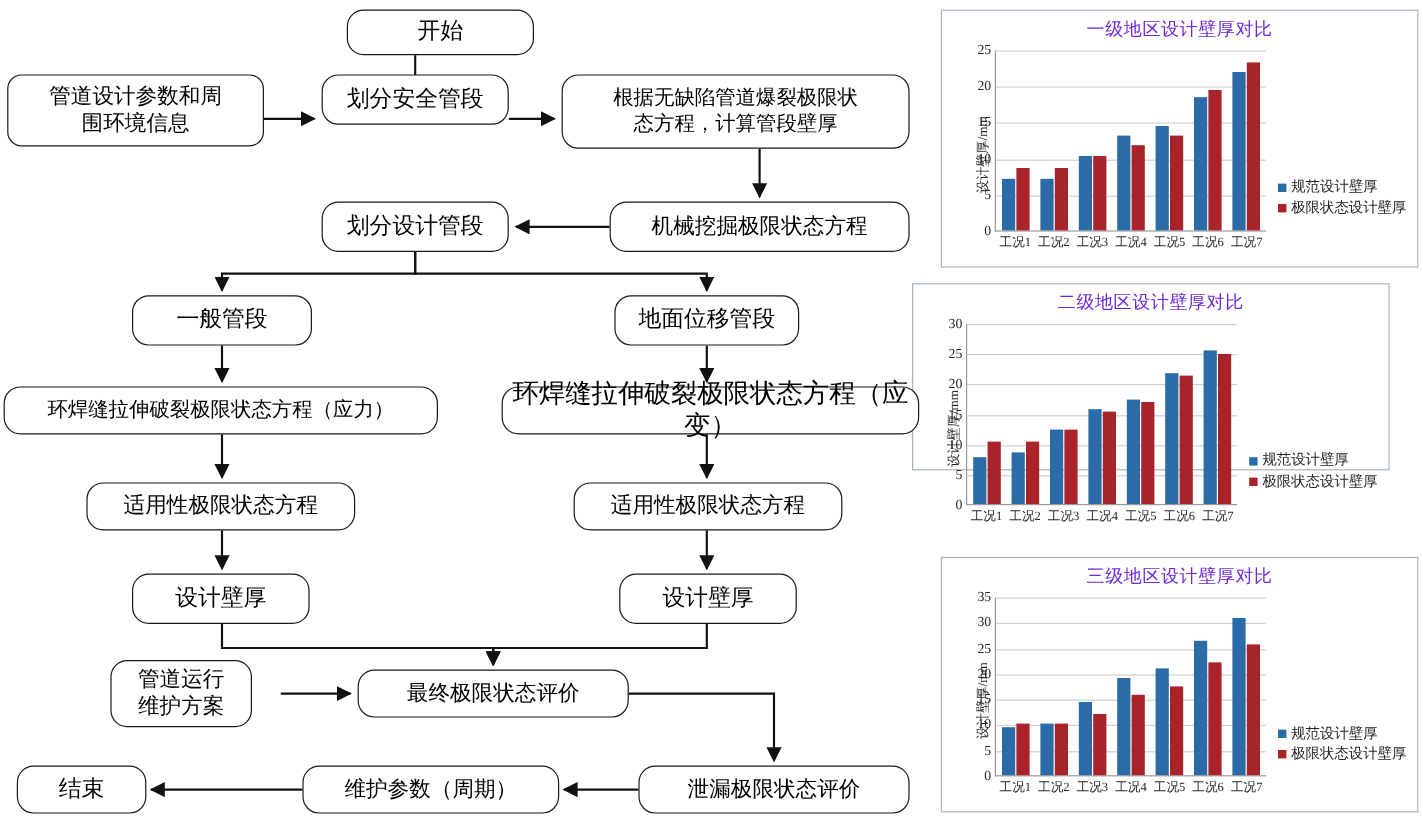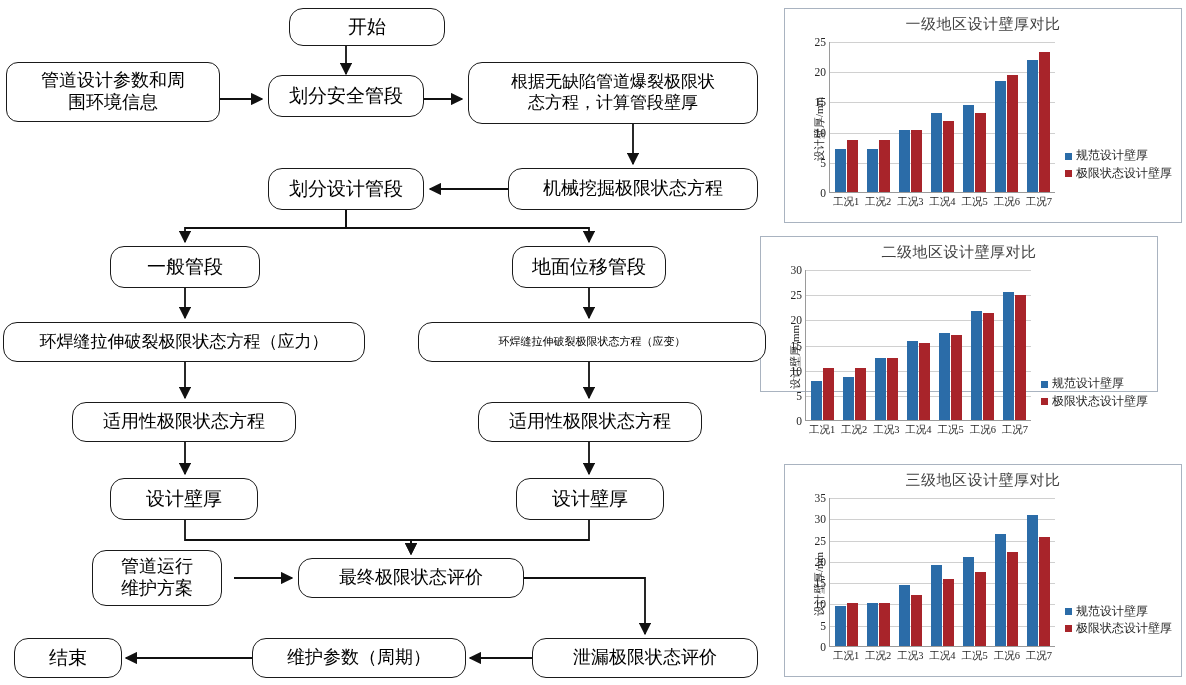--- a/index.html
+++ b/index.html
@@ -45,21 +45,21 @@
 
   
   .chart-panel {
     position: absolute;
     border: 1px solid #a9b3c0;
     background: #ffffff;
   }
   .chart-title {
     text-align: center;
     font-size: 15px;
-    color: #404040;
+    color: #6d28d9;
     padding-top: 6px;
     letter-spacing: 0.5px;
   }
   .plot-wrap {
     position: relative;
     width: 100%;
   }
   .ylabel {
     position: absolute;
     left: 2px;
@@ -180,34 +180,34 @@
 
         <path d="M 532 658 L 470 658"></path>
 
         <path d="M 252 658 L 126 658"></path>
       </g>
     </svg>
 
     <div class="node" style="left:268px;top:8px;width:156px;height:38px;font-size:19px;margin-left:21px;">开始</div>
     <div class="node" style="left:6px;top:62px;width:214px;height:60px;font-size:18px;border-radius:12px;">管道设计参数和周
 围环境信息</div>
-    <div class="node" style="left:268px;top:75px;width:156px;height:42px;font-size:19px;">划分安全管段</div>
+    <div class="node" style="left:268px;top:62px;width:156px;height:42px;font-size:19px;">划分安全管段</div>
     <div class="node" style="left:468px;top:62px;width:290px;height:62px;font-size:17px;">根据无缺陷管道爆裂极限状
 态方程，计算管段壁厚</div>
     <div class="node" style="left:268px;top:168px;width:156px;height:42px;font-size:19px;">划分设计管段</div>
     <div class="node" style="left:508px;top:168px;width:250px;height:42px;font-size:18px;">机械挖掘极限状态方程</div>
     <div class="node" style="left:110px;top:246px;width:150px;height:42px;font-size:19px;">一般管段</div>
     <div class="node" style="left:512px;top:246px;width:154px;height:42px;font-size:19px;">地面位移管段</div>
     <div class="node" style="left:3px;top:322px;width:362px;height:40px;font-size:17px;">环焊缝拉伸破裂极限状态方程（应力）</div>
-    <div class="node" style="left:418px;top:322px;width:348px;height:40px;font-size:11px;">环焊缝拉伸破裂极限状态方程（应变）</div>
+    <div class="node" style="left:418px;top:322px;width:348px;height:40px;font-size:22px;">环焊缝拉伸破裂极限状态方程（应变）</div>
     <div class="node" style="left:72px;top:402px;width:224px;height:40px;font-size:18px;">适用性极限状态方程</div>
     <div class="node" style="left:478px;top:402px;width:224px;height:40px;font-size:18px;">适用性极限状态方程</div>
     <div class="node" style="left:110px;top:478px;width:148px;height:42px;font-size:19px;">设计壁厚</div>
     <div class="node" style="left:516px;top:478px;width:148px;height:42px;font-size:19px;">设计壁厚</div>
-    <div class="node" style="left:92px;top:550px;width:130px;height:56px;font-size:18px;">管道运行
+    <div class="node" style="left:92px;top:550px;width:118px;height:56px;font-size:18px;">管道运行
 维护方案</div>
     <div class="node" style="left:298px;top:558px;width:226px;height:40px;font-size:18px;">最终极限状态评价</div>
     <div class="node" style="left:532px;top:638px;width:226px;height:40px;font-size:18px;">泄漏极限状态评价</div>
     <div class="node" style="left:252px;top:638px;width:214px;height:40px;font-size:18px;">维护参数（周期）</div>
     <div class="node" style="left:14px;top:638px;width:108px;height:40px;font-size:19px;">结束</div>
   </div>
 
   <div class="chart-panel" id="panel-0" style="left:784px;top:8px;width:398px;height:215px;">
     <div class="chart-title">一级地区设计壁厚对比</div>
     <div class="plot-wrap" style="height: 189px;">

